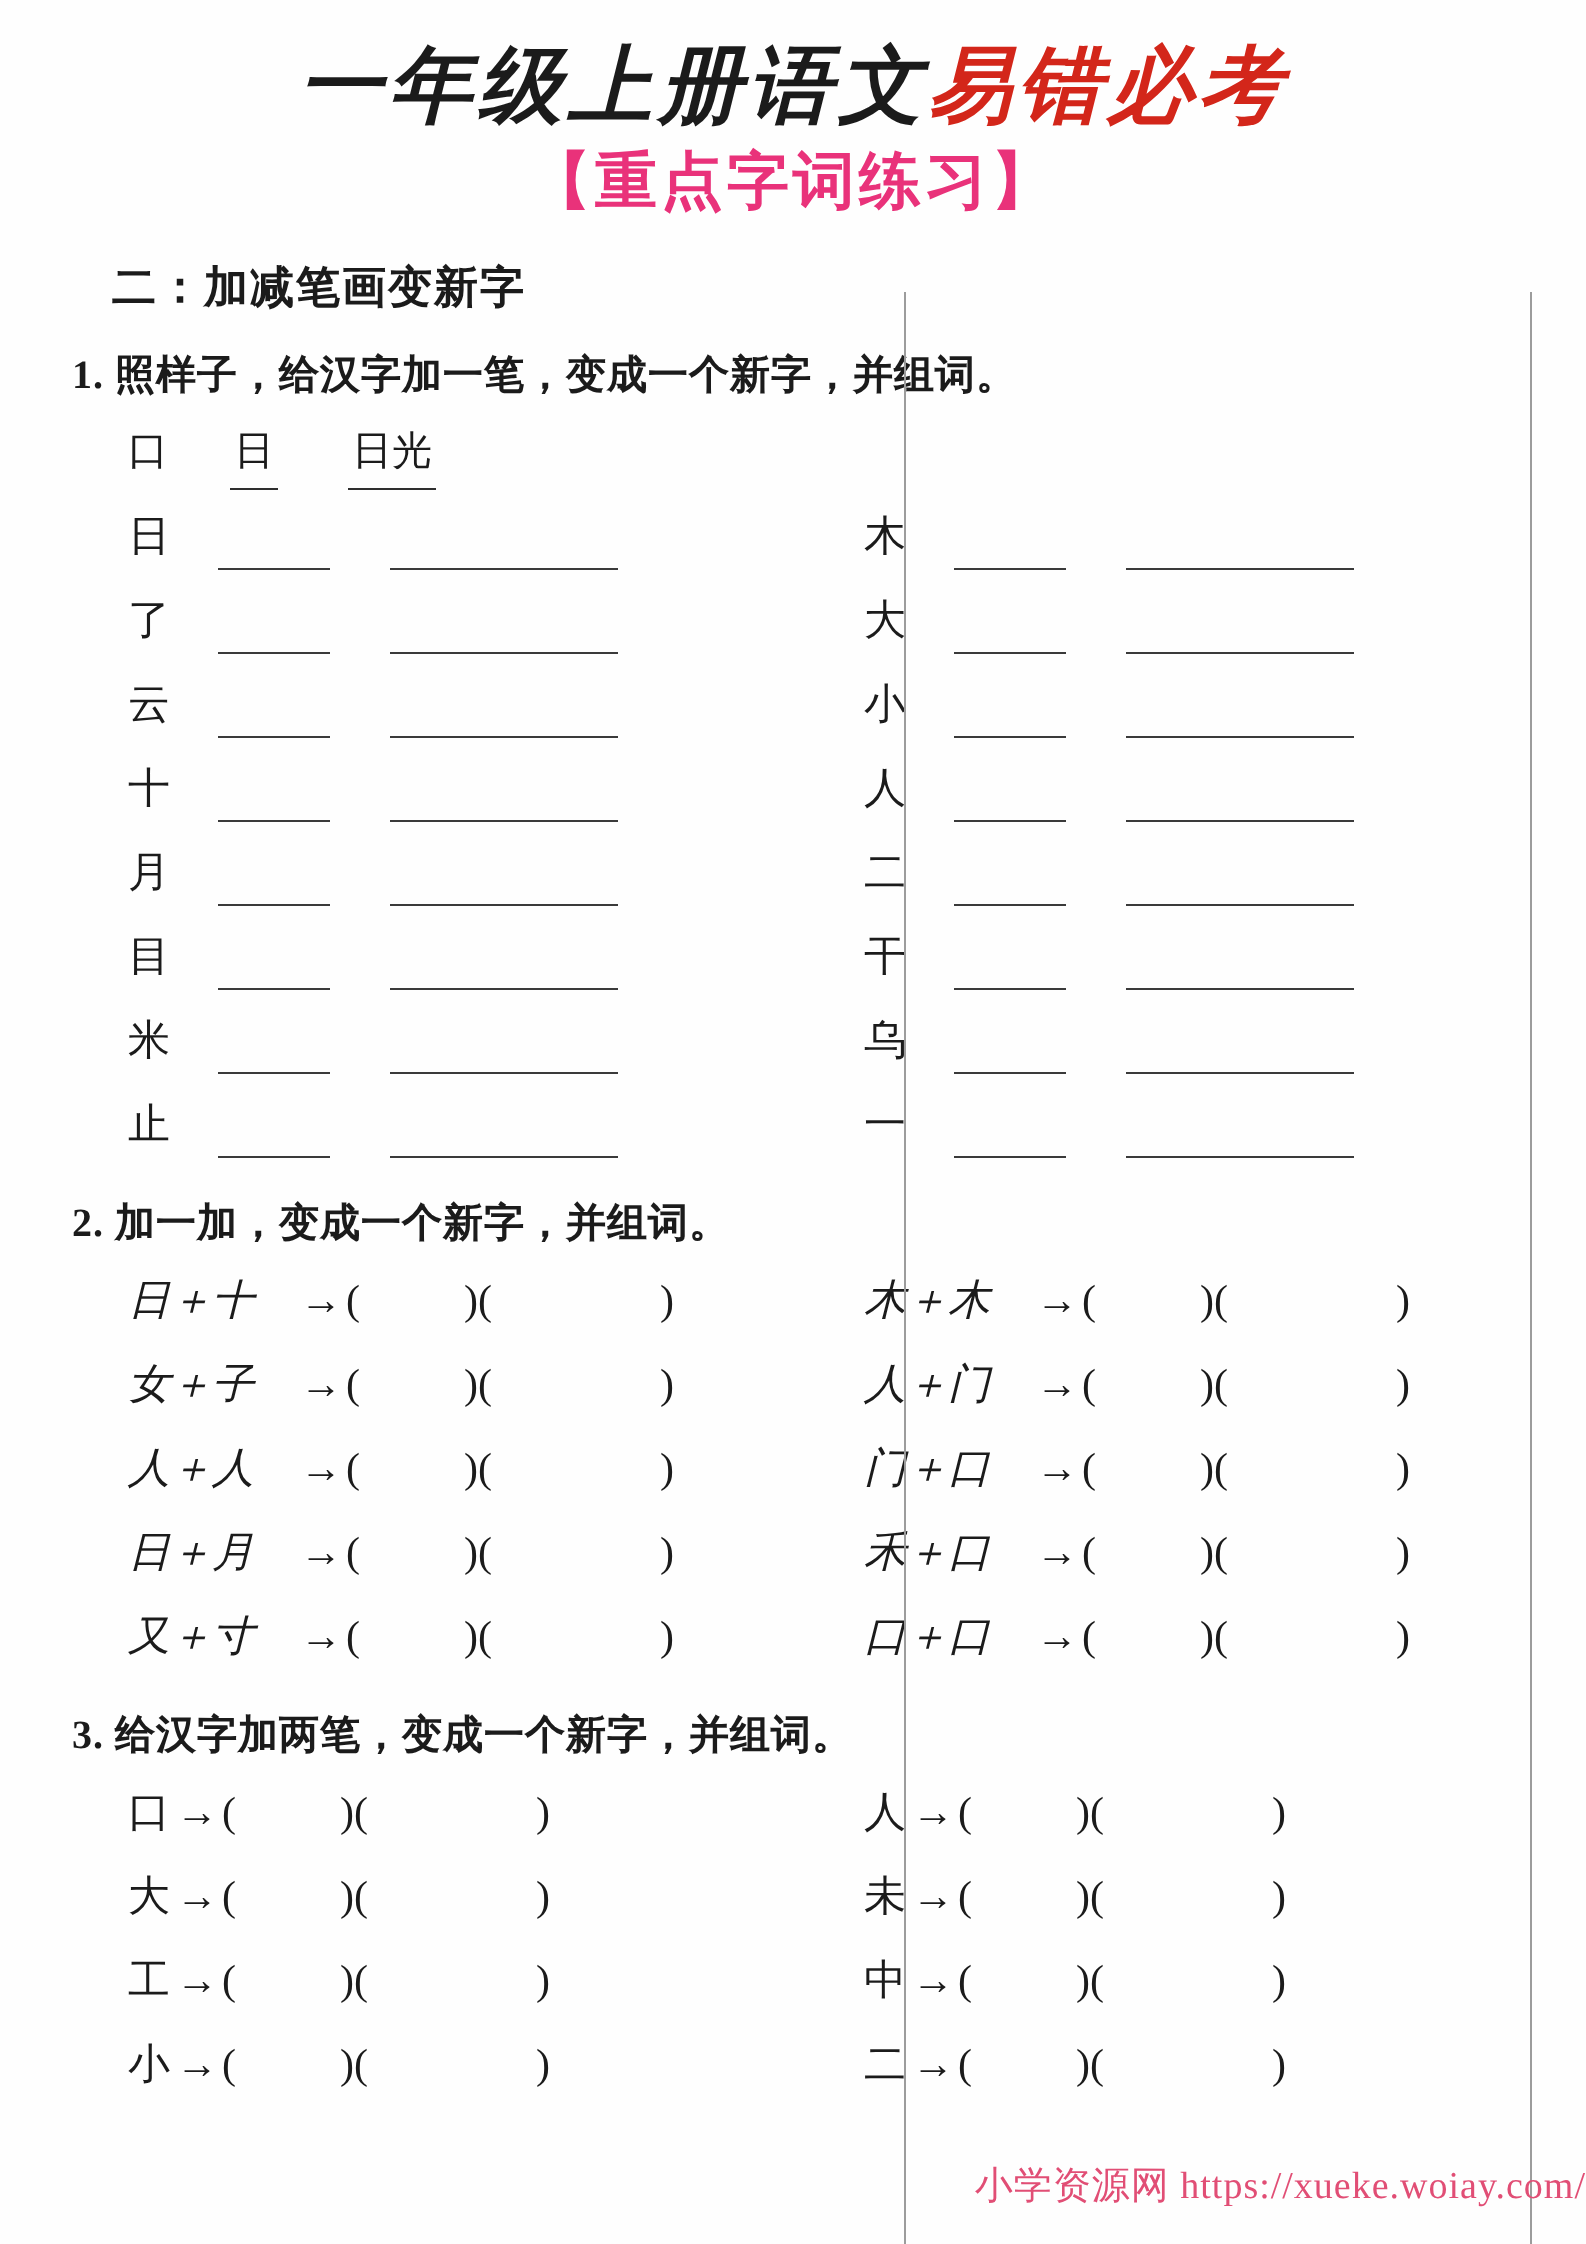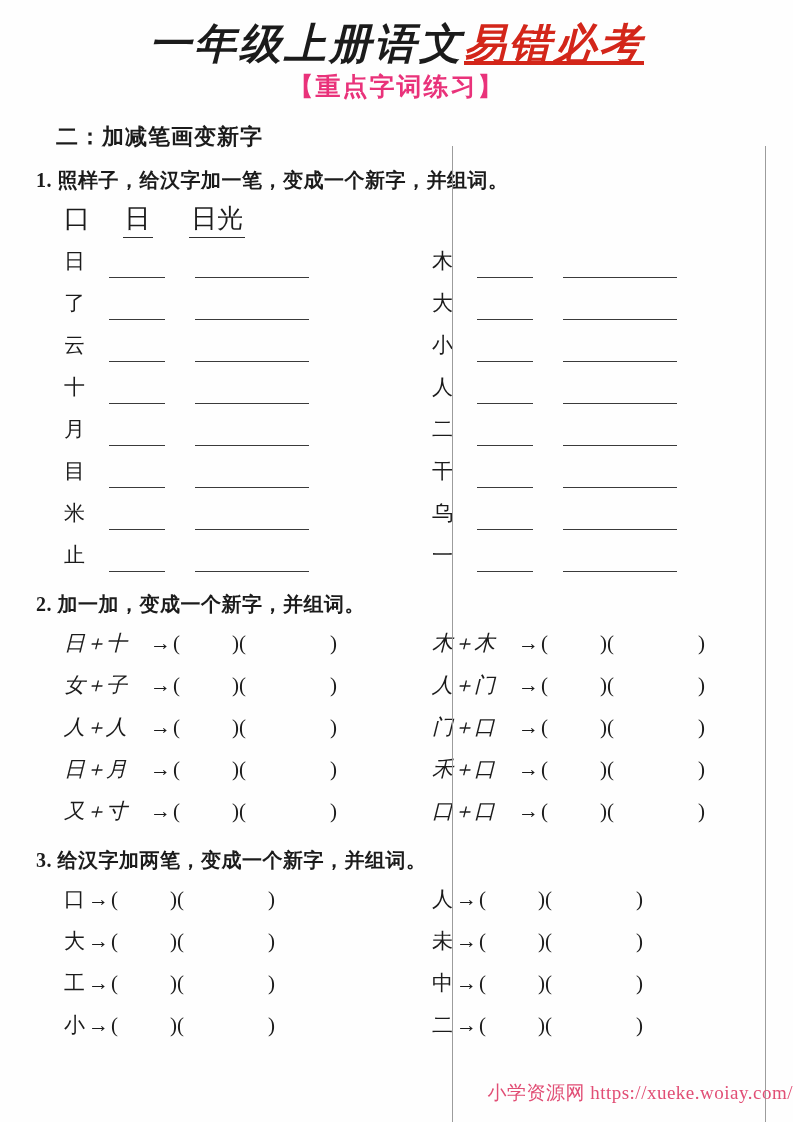--- a/index.html
+++ b/index.html
@@ -19,45 +19,45 @@
   .vline-right { left: 765px; }
 
   .header { text-align: center; padding-top: 20px; }
   .title {
     font-size: 42px;
     font-weight: bold;
     font-style: italic;
     letter-spacing: 3px;
     line-height: 1.15;
   }
-  .title-red { color: #d3261a; text-decoration: underline; }
+  .title-red { color: #d3261a; }
   .subtitle {
     margin-top: 5px;
-    font-size: 25px;
+    font-size: 31px;
     font-weight: bold;
     color: #e9327a;
     letter-spacing: 2px;
     line-height: 1.15;
   }
 
   .section-title {
     margin: 20px 0 0 56px;
     font-size: 22px;
     font-weight: bold;
     letter-spacing: 1px;
   }
   .instruction {
     margin: 15px 0 4px 36px;
     font-size: 20px;
     letter-spacing: 0.5px;
     font-weight: bold;
   }
 
   .indent { padding-left: 64px; }
-  .example-row { height: 42px; line-height: 42px; font-size: 26px; white-space: nowrap; }
+  .example-row { height: 42px; line-height: 42px; font-size: 20px; white-space: nowrap; }
   .example-given { margin-right: 26px; }
   .u { display: inline-block; border-bottom: 1px solid #2e2e2e; line-height: 36px; margin-right: 30px; padding: 0 2px; }
 
   .columns { display: flex; }
   .col-left  { width: 414px; padding-left: 64px; }
   .col-right { flex: 1; padding-left: 18px; }
 
   .row { height: 42px; line-height: 42px; font-size: 21px; white-space: nowrap; }
   .char { display: inline-block; min-width: 26px; }
   .blank {

